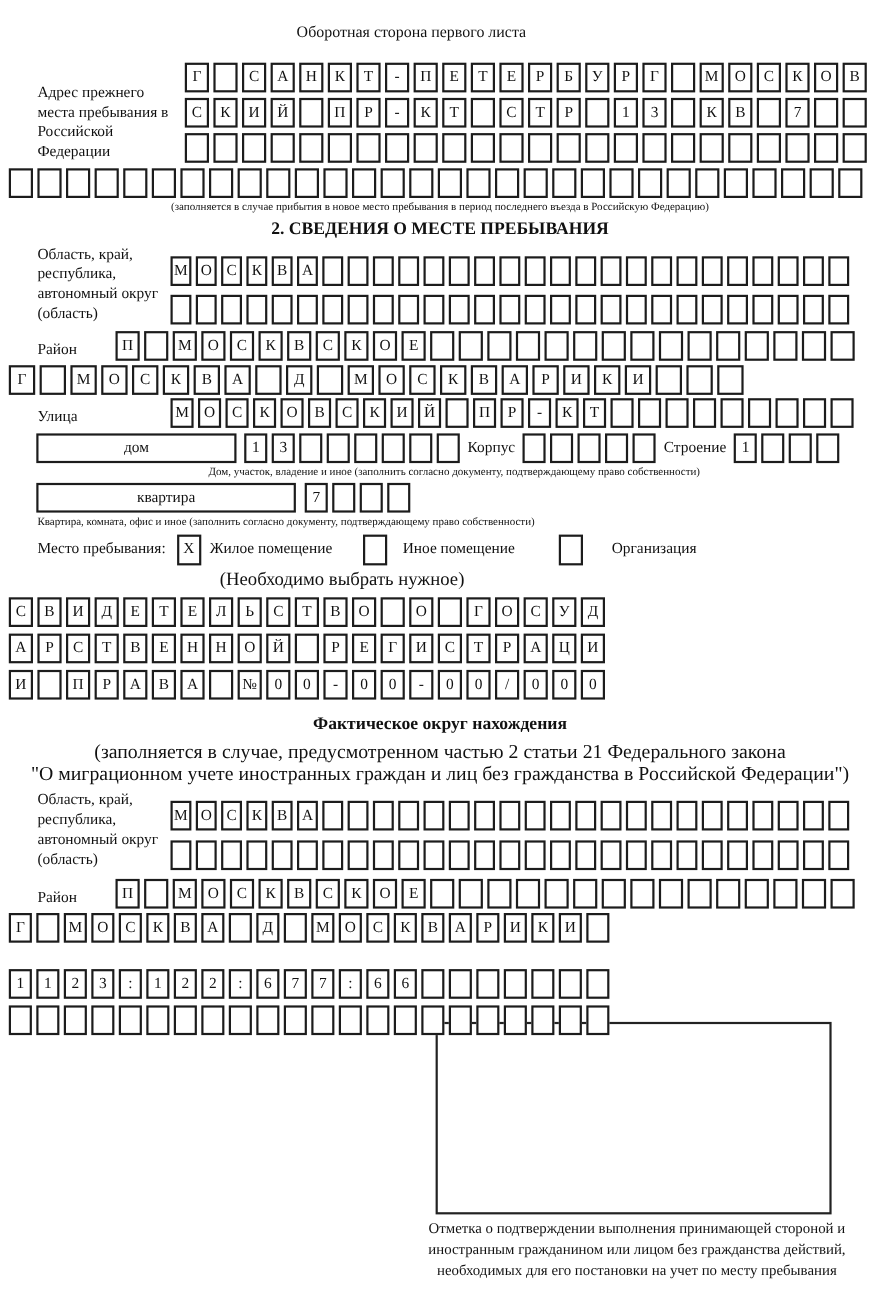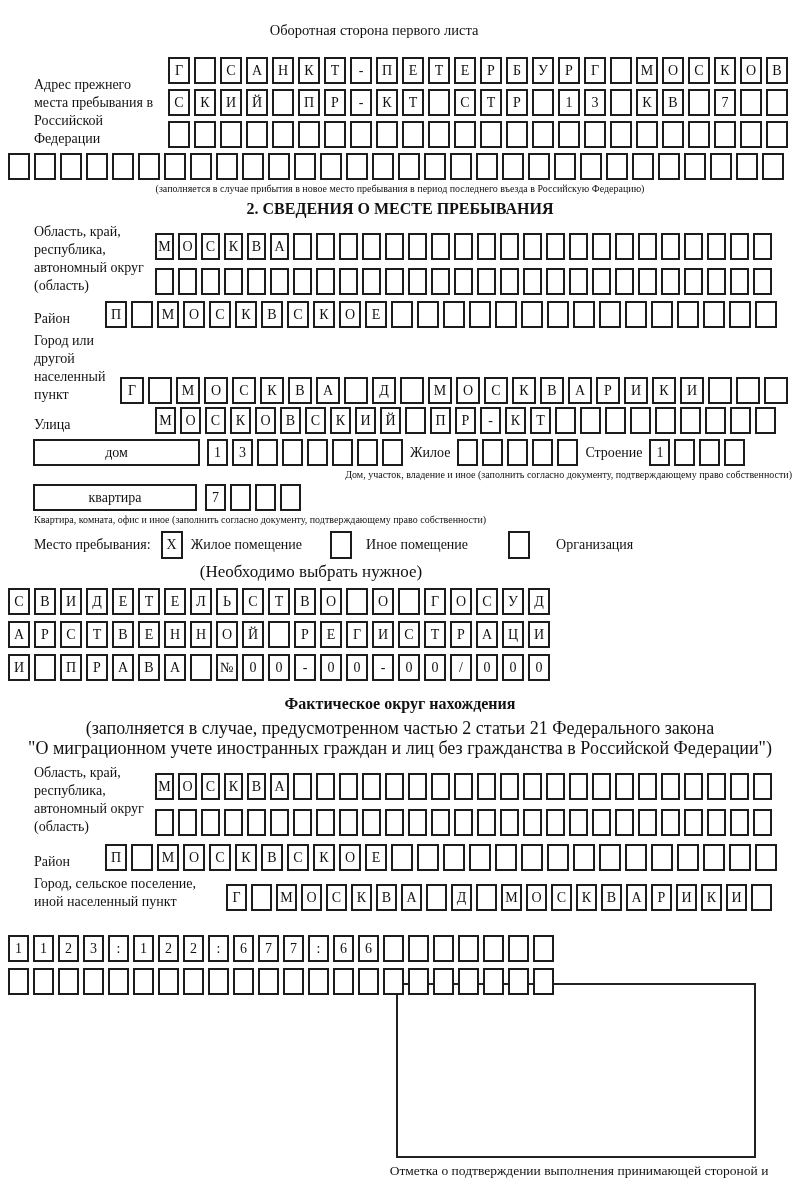--- a/index.html
+++ b/index.html
@@ -267,21 +267,20 @@
       <span class="cell"></span>
       <span class="cell"></span>
       <span class="cell"></span>
       <span class="cell"></span>
       <span class="cell"></span>
       <span class="cell"></span>
     </div>
 </div>
 
 <div class="flexrow" style="margin-top:4px">
-  <div class="label" style="width:112px">Город или другой населенный пункт</div>
   <div class="cells cw24">
       <span class="cell">Г</span>
       <span class="cell"></span>
       <span class="cell">М</span>
       <span class="cell">О</span>
       <span class="cell">С</span>
       <span class="cell">К</span>
       <span class="cell">В</span>
       <span class="cell">А</span>
       <span class="cell"></span>
@@ -328,51 +327,51 @@
       <span class="cell"></span>
       <span class="cell"></span>
       <span class="cell"></span>
       <span class="cell"></span>
       <span class="cell"></span>
       <span class="cell"></span>
     </div>
 </div>
 
 <div class="flexrow" style="margin-top:5px; align-items:center; gap:7px">
-  <div class="wide-box" style="width:167px; margin-left:25px">дом</div>
+  <div class="wide-box" style="width:182px; margin-left:25px">дом</div>
   <div class="cells cw21">
       <span class="cell">1</span>
       <span class="cell">3</span>
       <span class="cell"></span>
       <span class="cell"></span>
       <span class="cell"></span>
       <span class="cell"></span>
       <span class="cell"></span>
       <span class="cell"></span>
     </div>
-  <span style="font-size:14px">Жилое</span>
+  <span style="font-size:14px">Корпус</span>
   <div class="cells cw21">
       <span class="cell"></span>
       <span class="cell"></span>
       <span class="cell"></span>
       <span class="cell"></span>
       <span class="cell"></span>
     </div>
   <span style="font-size:14px">Строение</span>
   <div class="cells cw21">
       <span class="cell">1</span>
       <span class="cell"></span>
       <span class="cell"></span>
       <span class="cell"></span>
     </div>
 </div>
-<div class="caption" style="text-align:right; padding-left:26px">Дом, участок, владение и иное (заполнить согласно документу, подтверждающему право собственности)</div>
+<div class="caption" style="text-align:center; padding-left:26px">Дом, участок, владение и иное (заполнить согласно документу, подтверждающему право собственности)</div>
 
 <div class="flexrow" style="margin-top:4px; align-items:center; gap:8px">
-  <div class="wide-box" style="width:164px; margin-left:25px">квартира</div>
+  <div class="wide-box" style="width:236px; margin-left:25px">квартира</div>
   <div class="cells cw21">
       <span class="cell">7</span>
       <span class="cell"></span>
       <span class="cell"></span>
       <span class="cell"></span>
     </div>
 </div>
 <div class="caption" style="text-align:left; padding-left:26px">Квартира, комната, офис и иное (заполнить согласно документу, подтверждающему право собственности)</div>
 
 <div class="mesto">
@@ -554,21 +553,20 @@
       <span class="cell"></span>
       <span class="cell"></span>
       <span class="cell"></span>
       <span class="cell"></span>
       <span class="cell"></span>
       <span class="cell"></span>
     </div>
 </div>
 
 <div class="flexrow" style="margin-top:4px">
-  <div class="label" style="width:218px">Город, сельское поселение, иной населенный пункт</div>
   <div class="cells cw21">
       <span class="cell">Г</span>
       <span class="cell"></span>
       <span class="cell">М</span>
       <span class="cell">О</span>
       <span class="cell">С</span>
       <span class="cell">К</span>
       <span class="cell">В</span>
       <span class="cell">А</span>
       <span class="cell"></span>

